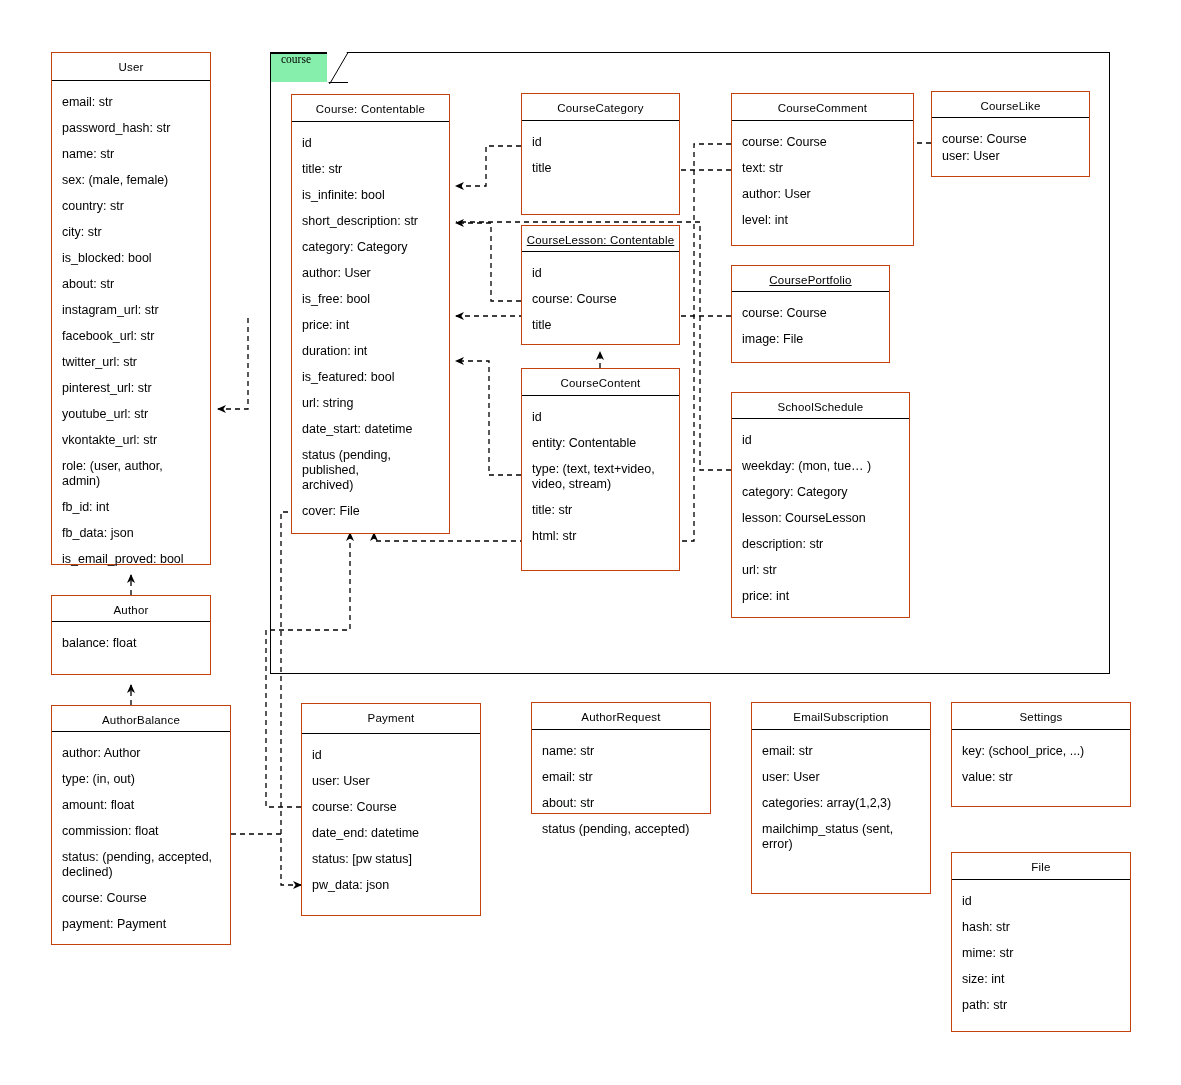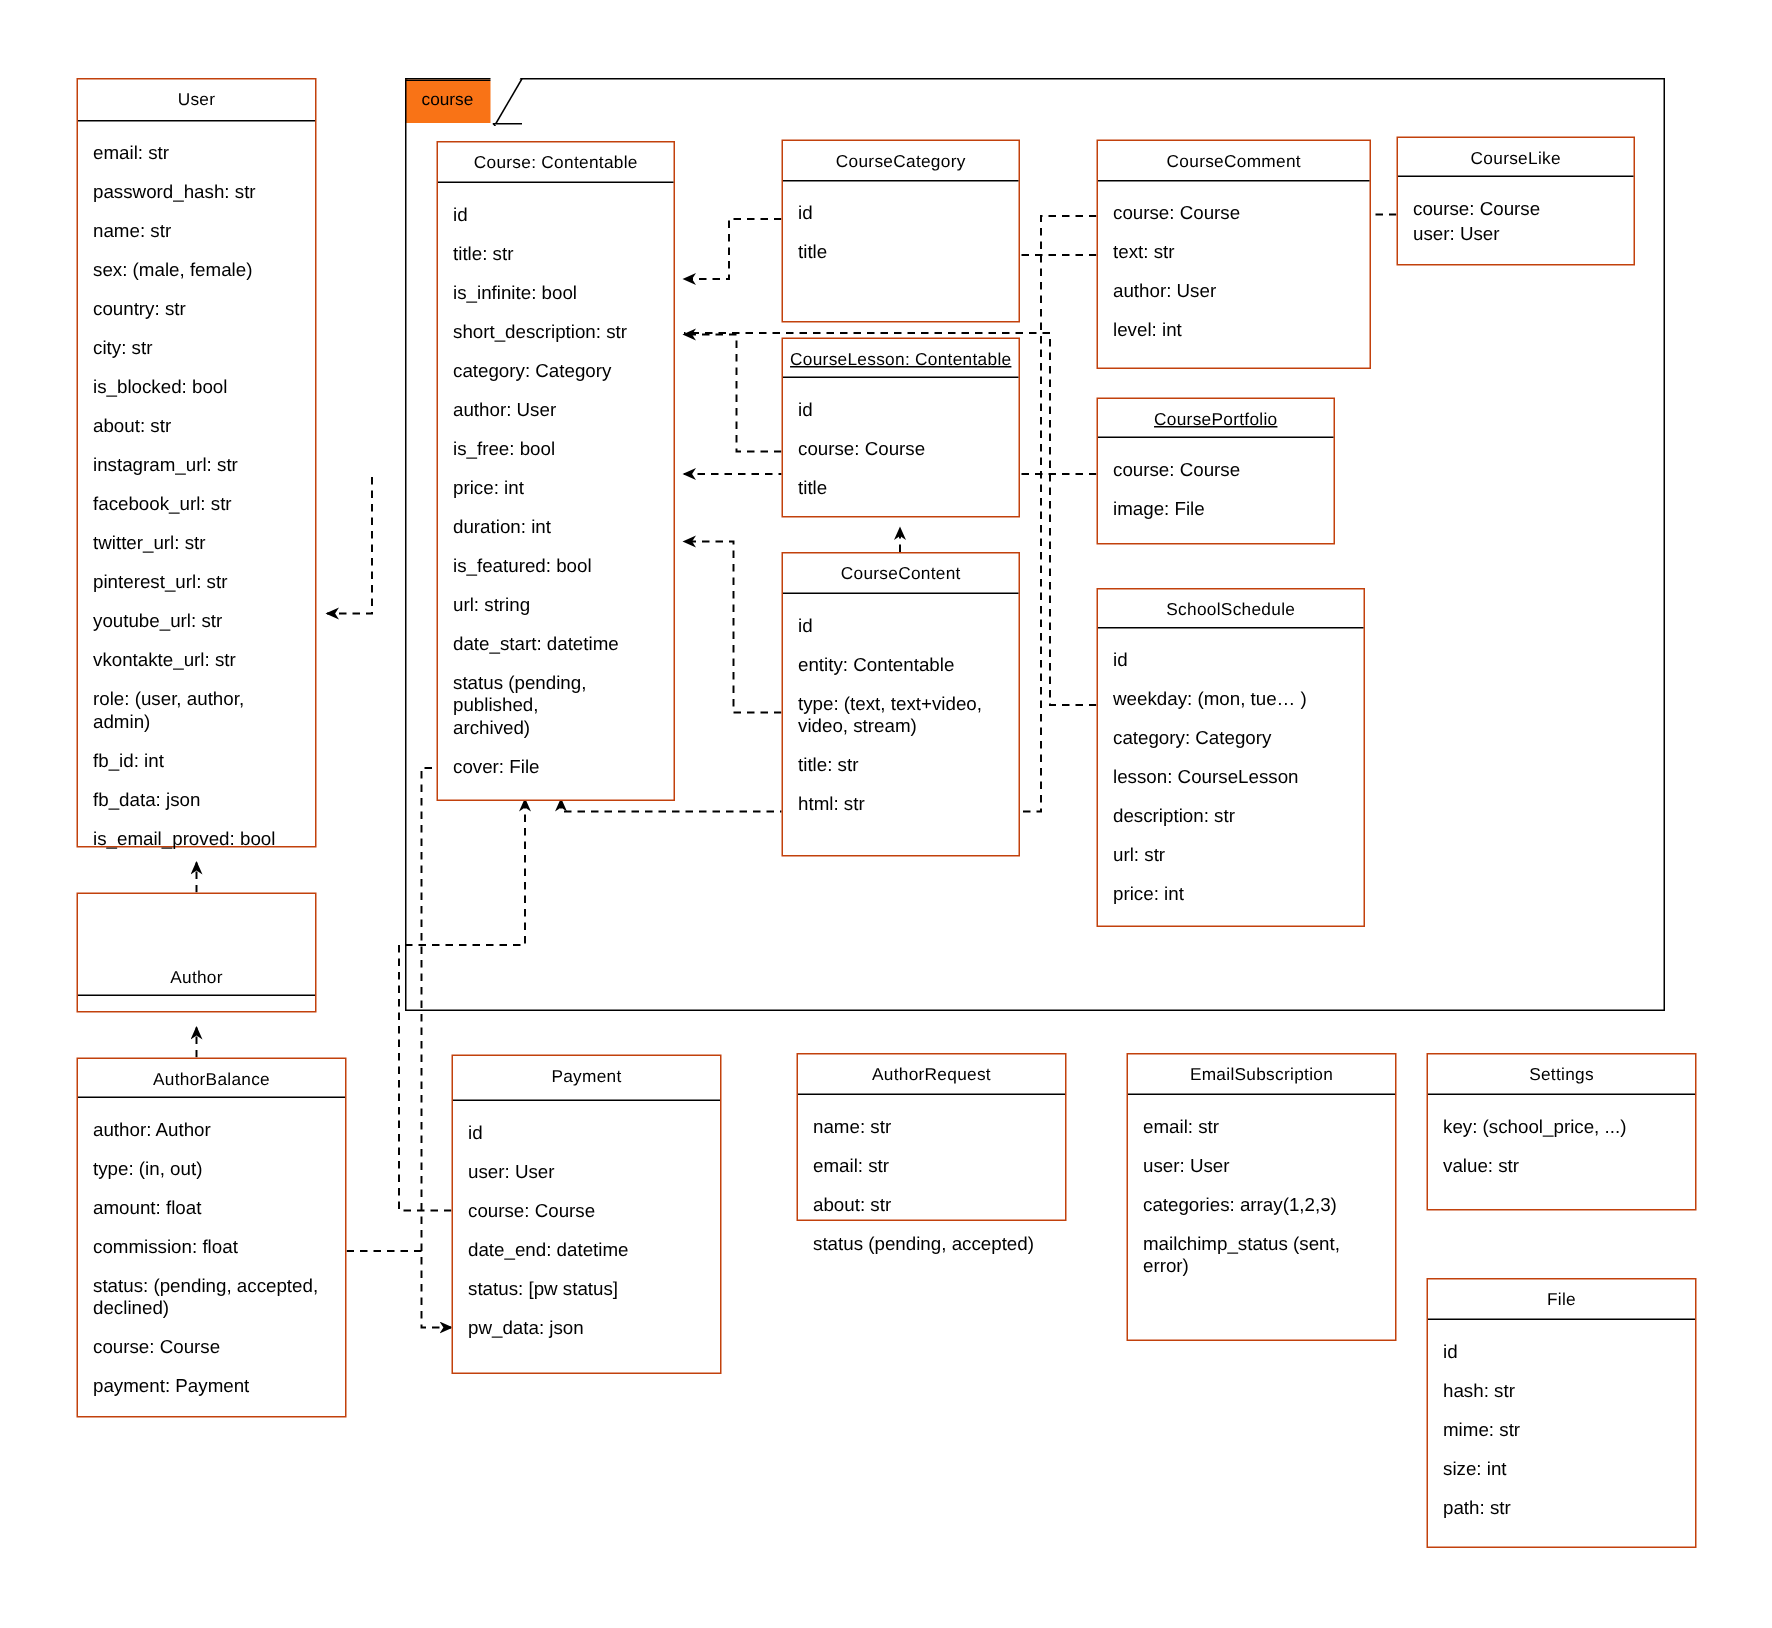--- a/index.html
+++ b/index.html
@@ -29,28 +29,29 @@
   }
   .pkg {
     position: absolute;
     border: 1px solid #000000;
     background: transparent;
   }
   .pkg-tab {
     position: absolute;
     border: 1px solid #000000;
     border-bottom: none;
-    background: #f97316;
+    background: #86efac;
     font-size: 11.5px;
     line-height: 1;
     display: flex;
-    align-items: center;
+    align-items: flex-start;
     padding-left: 10px;
     box-sizing: border-box;
     z-index: 3;
+    font-family: Liberation Serif, serif;
   }
   .pkg-tab-notch {
     position: absolute;
     z-index: 4;
   }
   .pkg-tab-cover {
     position: absolute;
     background: #ffffff;
     z-index: 3;
   }
@@ -166,21 +167,24 @@
           <div class="attr">pinterest_url: str</div>
           <div class="attr">youtube_url: str</div>
           <div class="attr">vkontakte_url: str</div>
           <div class="attr">role: (user, author, admin)</div>
           <div class="attr">fb_id: int</div>
           <div class="attr">fb_data: json</div>
           <div class="attr">is_email_proved: bool</div>
         </div>
       </div>
       <div class="cls" style="left: 51px; top: 595px; width: 160px; height: 80px;">
-        <div class="cls-title" style="height: 26px; margin-top: 42px;">Author</div>
+        <div class="cls-title" style="height: 26px;">Author</div>
+        <div class="cls-body">
+          <div class="attr">balance: float</div>
+        </div>
       </div>
       <div class="cls" style="left: 51px; top: 705px; width: 180px; height: 240px;">
         <div class="cls-title" style="height: 26px;">AuthorBalance</div>
         <div class="cls-body">
           <div class="attr">author: Author</div>
           <div class="attr">type: (in, out)</div>
           <div class="attr">amount: float</div>
           <div class="attr">commission: float</div>
           <div class="attr">status: (pending, accepted,
 declined)</div>

